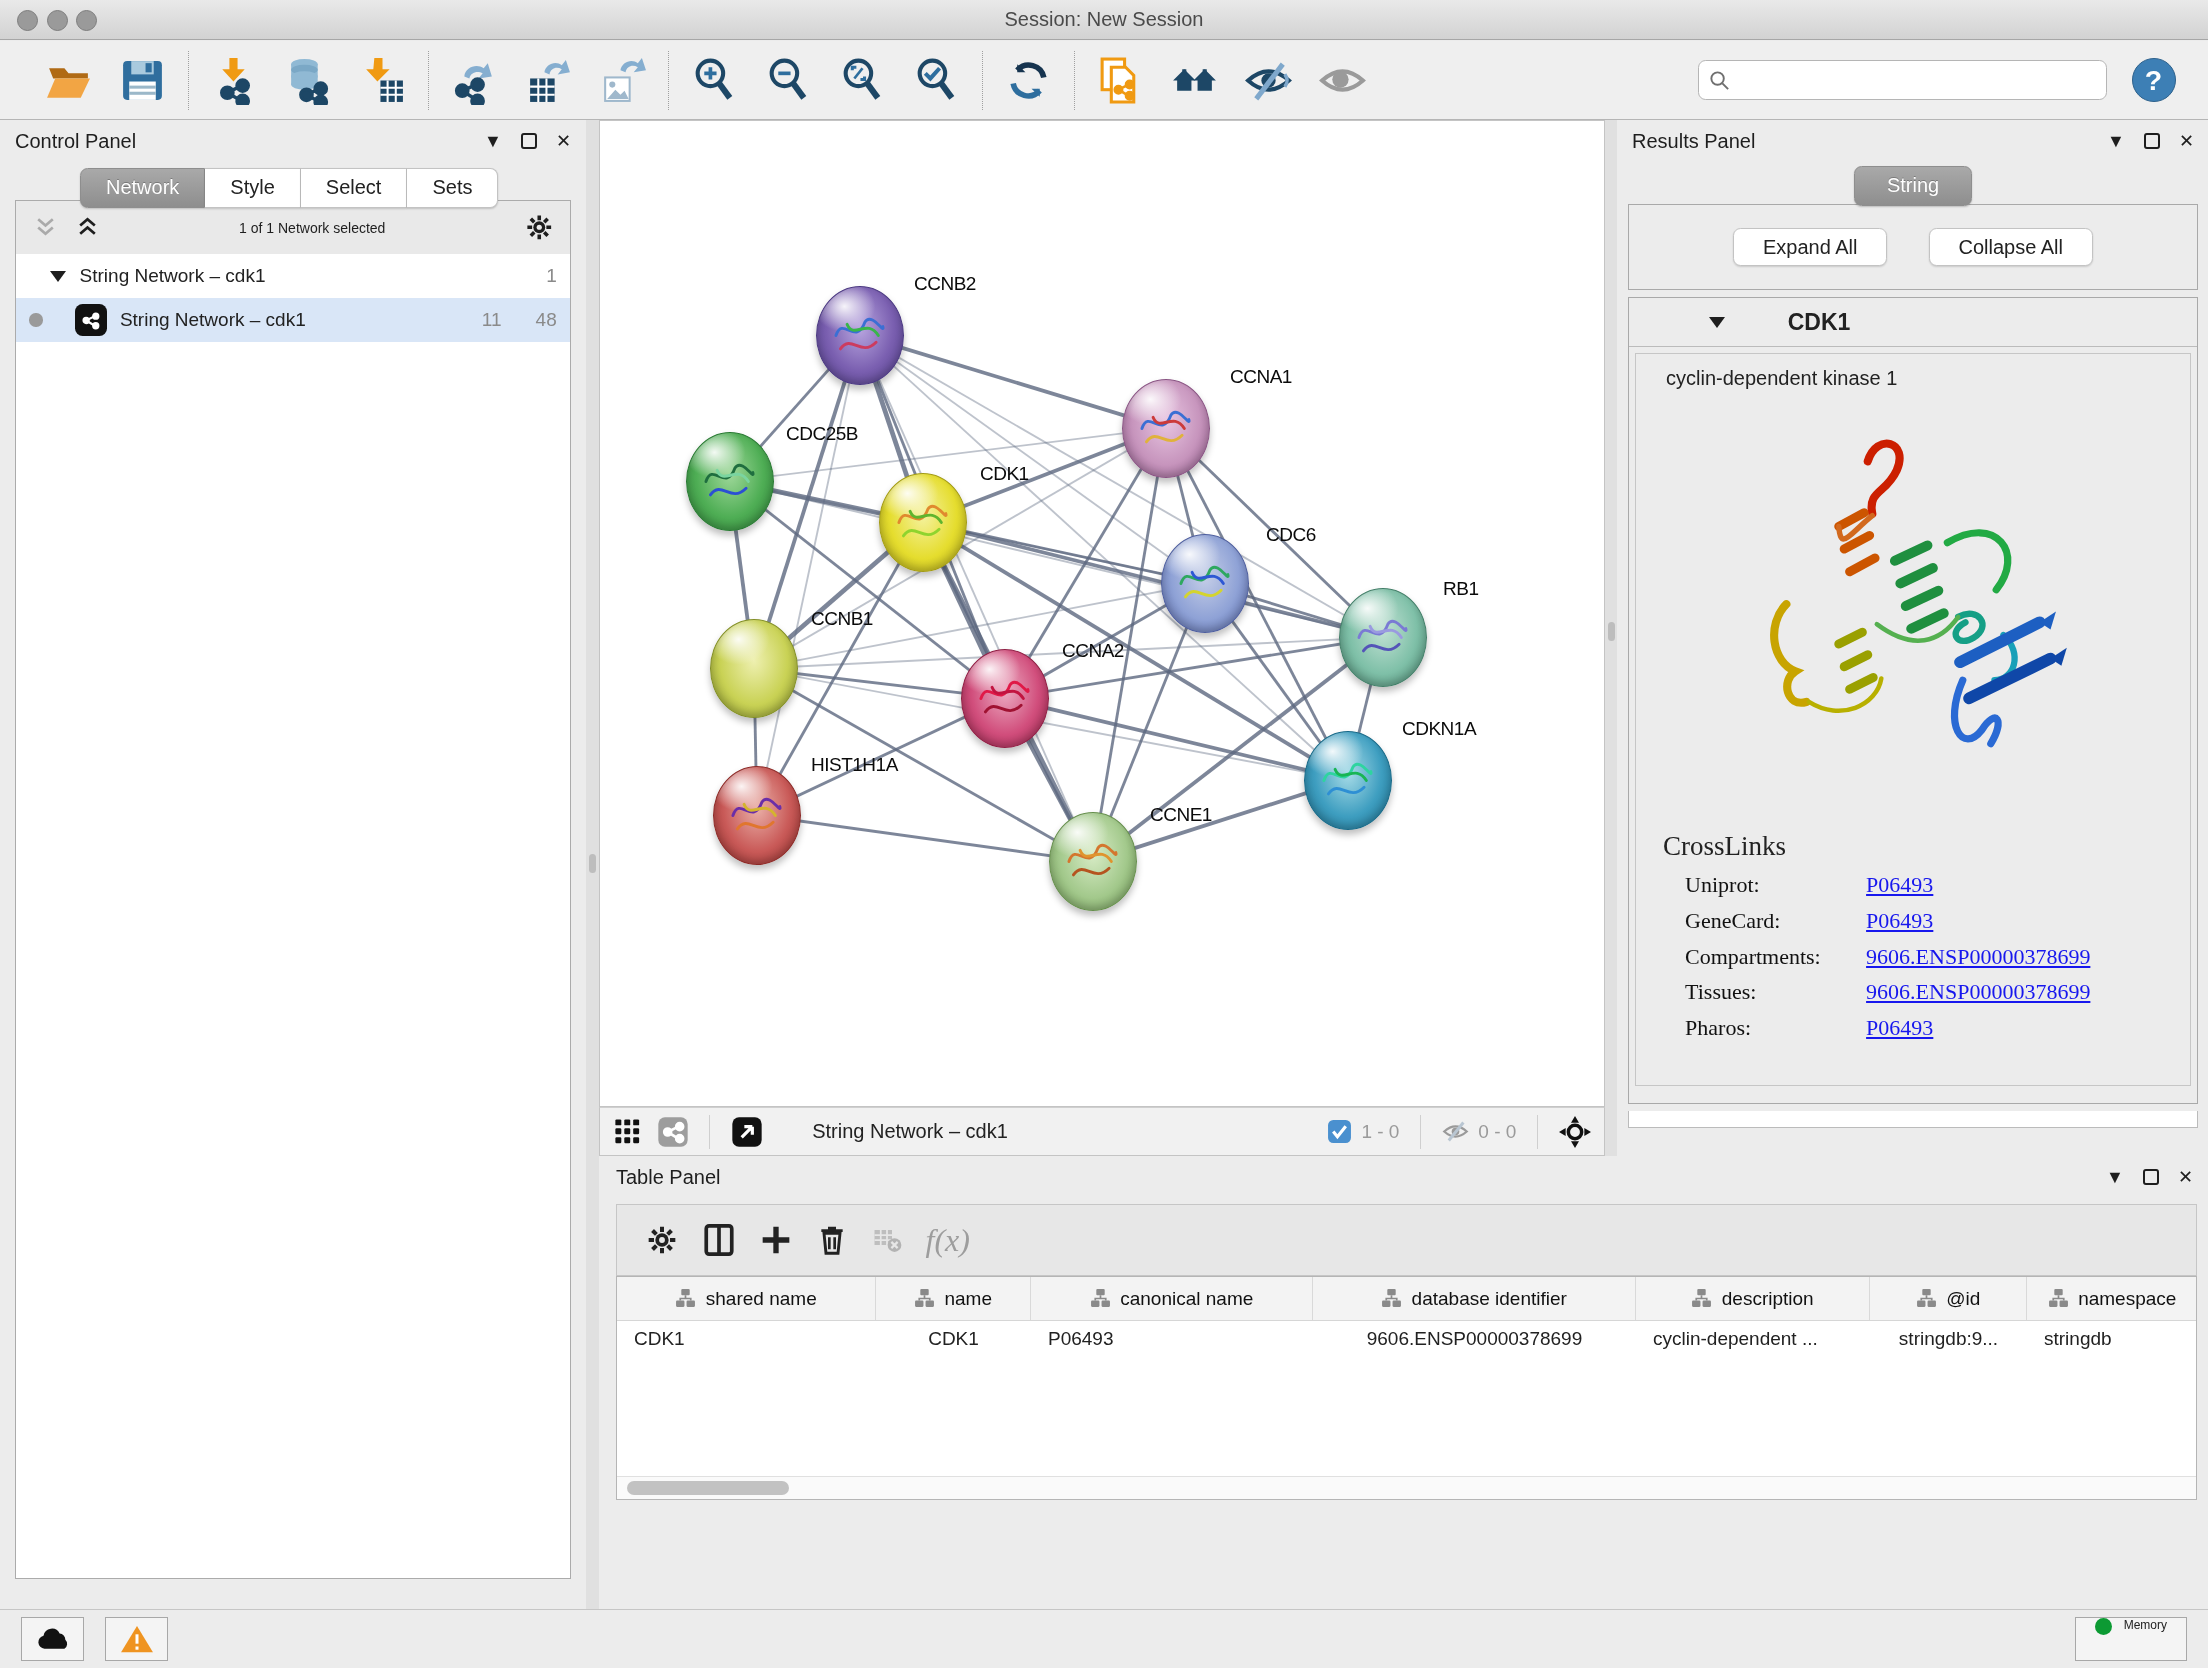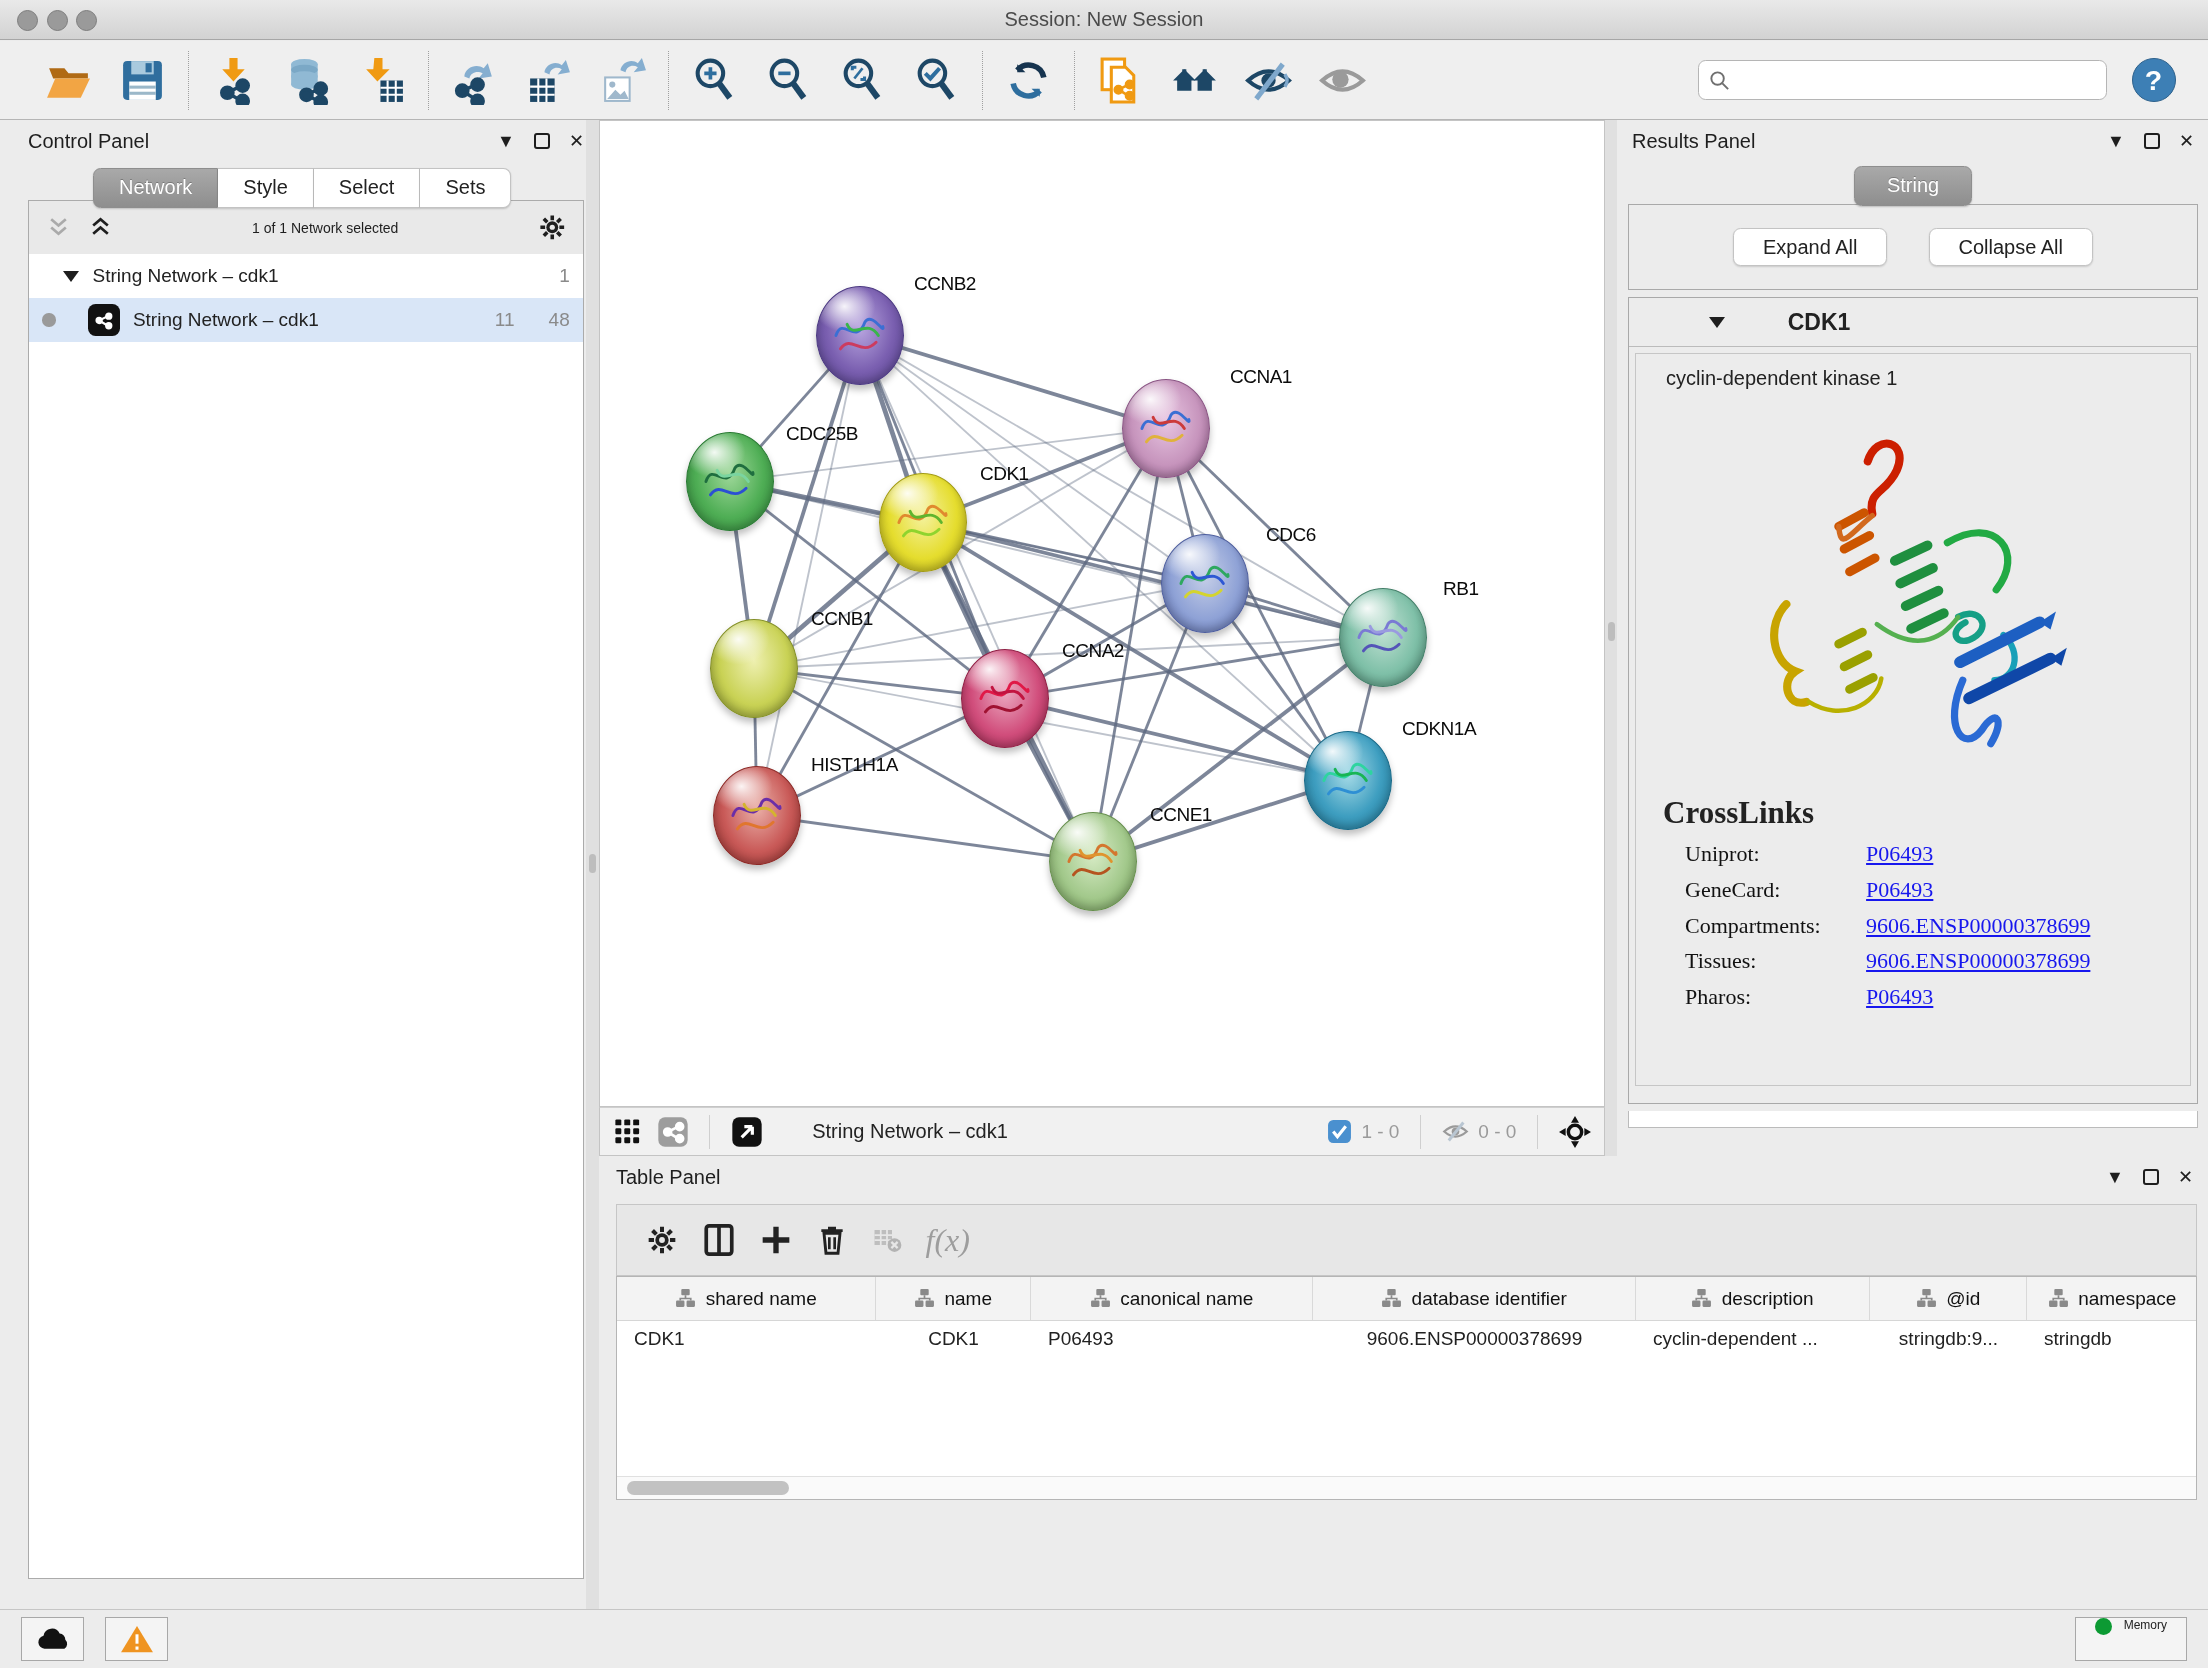--- a/index.html
+++ b/index.html
@@ -40,21 +40,21 @@
 
   .tabset { display:flex; }
   .tab { height:40px; display:flex; align-items:center; padding:0 25px; background:#fff;
     border:1px solid #c3c3c3; border-left:none; font-size:20px; box-shadow:0 1px 1.9px rgba(0,0,0,.18); }
   .tab:first-child { border-left:1px solid #c3c3c3; border-radius:7.6px 0 0 7.6px; }
   .tab:last-child { border-radius:0 7.6px 7.6px 0; }
   .tab.sel { background:linear-gradient(#a9a9a9,#8e8e8e); color:#fff; border-color:#8e8e8e;
     text-shadow:0 -1px 0 rgba(0,0,0,.25); }
 
   
-  .control { position:absolute; left:13px; top:120px; width:586px; height:1489px; background:#ececec; }
+  .control { position:absolute; left:0; top:120px; width:586px; height:1489px; background:#ececec; }
   .cp-tabs { display:flex; justify-content:flex-start; padding-left:80px; margin-top:5.7px; position:relative; z-index:2;}
   .cp-box { position:absolute; left:15px; right:15px; top:80px; bottom:30px;
     background:#fff; border:1px solid #ababab; }
   .cp-action { height:53px; background:#e9e9e9; display:flex; align-items:center; padding:0 17px; gap:17px; }
   .cp-status { flex:1; text-align:center; font-size:14px; color:#1e1e1e; }
   .treerow { height:44px; display:flex; align-items:center; padding:0 13.3px; font-size:19px; }
   .treerow .cnt { margin-left:auto; color:#8a8a8a; display:flex; gap:34px; }
   .treerow.selrow { background:#d9e6f7; }
   .tarrow { width:0; height:0; border-left:8.6px solid transparent; border-right:8.6px solid transparent;
     border-top:11.4px solid #1e1e1e; margin:0 13.3px 0 21px; }
@@ -89,22 +89,22 @@
   .rbtn { background:#fff; border:1px solid #c3c3c3; border-radius:7.6px; height:38px; padding:0 28.5px;
     font-size:20px; display:flex; align-items:center; box-shadow:0 1px 1.9px rgba(0,0,0,.15); }
   .rp-box2 { position:absolute; left:11.4px; right:11.4px; top:177px; bottom:52px; background:#ececec;
     border:1px solid #a9a9a9; }
   .sec-head { height:49px; display:flex; align-items:center; padding:0 23px; gap:49px; border-bottom:1px solid #bbb; }
   .sec-gene { font-weight:bold; font-size:23px; }
   .sec-body { position:absolute; left:5.7px; right:5.7px; top:55px; bottom:17px; background:#ececec;
     border:1px solid #c6c6c6; overflow:hidden; }
   .sec-desc { font-size:20px; padding:13.3px 0 0 30px; }
   .protein { display:block; margin:17px auto 0 auto; }
-  .xl-title { font-family:"Liberation Serif","DejaVu Serif",serif; font-weight:bold; font-size:31px;
-    padding:7.6px 0 5.7px 27px; }
+  .xl-title { font-family:"Liberation Serif","DejaVu Serif",serif; font-weight:normal; font-size:27px;
+    padding:7.6px 0 5.7px 27px;margin-top:36px; }
   .xl-row { display:flex; font-family:"Liberation Serif","DejaVu Serif",serif; font-size:22px;
     padding:4.8px 0 4.8px 49px; }
   .xl-label { width:181px; color:#111; }
   .xl-link { color:#1717ee; text-decoration:underline; }
   .rp-strip { position:absolute; left:11.4px; right:11.4px; bottom:28.5px; height:17px; background:#fff;
     border:1px solid #bbb; border-top:none; }
 
   
   .tablepanel { position:absolute; left:599px; top:1156px; width:1609px; height:454px; background:#ececec; }
   .tp-toolbar { position:absolute; left:17px; right:11.4px; top:48px; height:72px; background:#e7e7e7;

